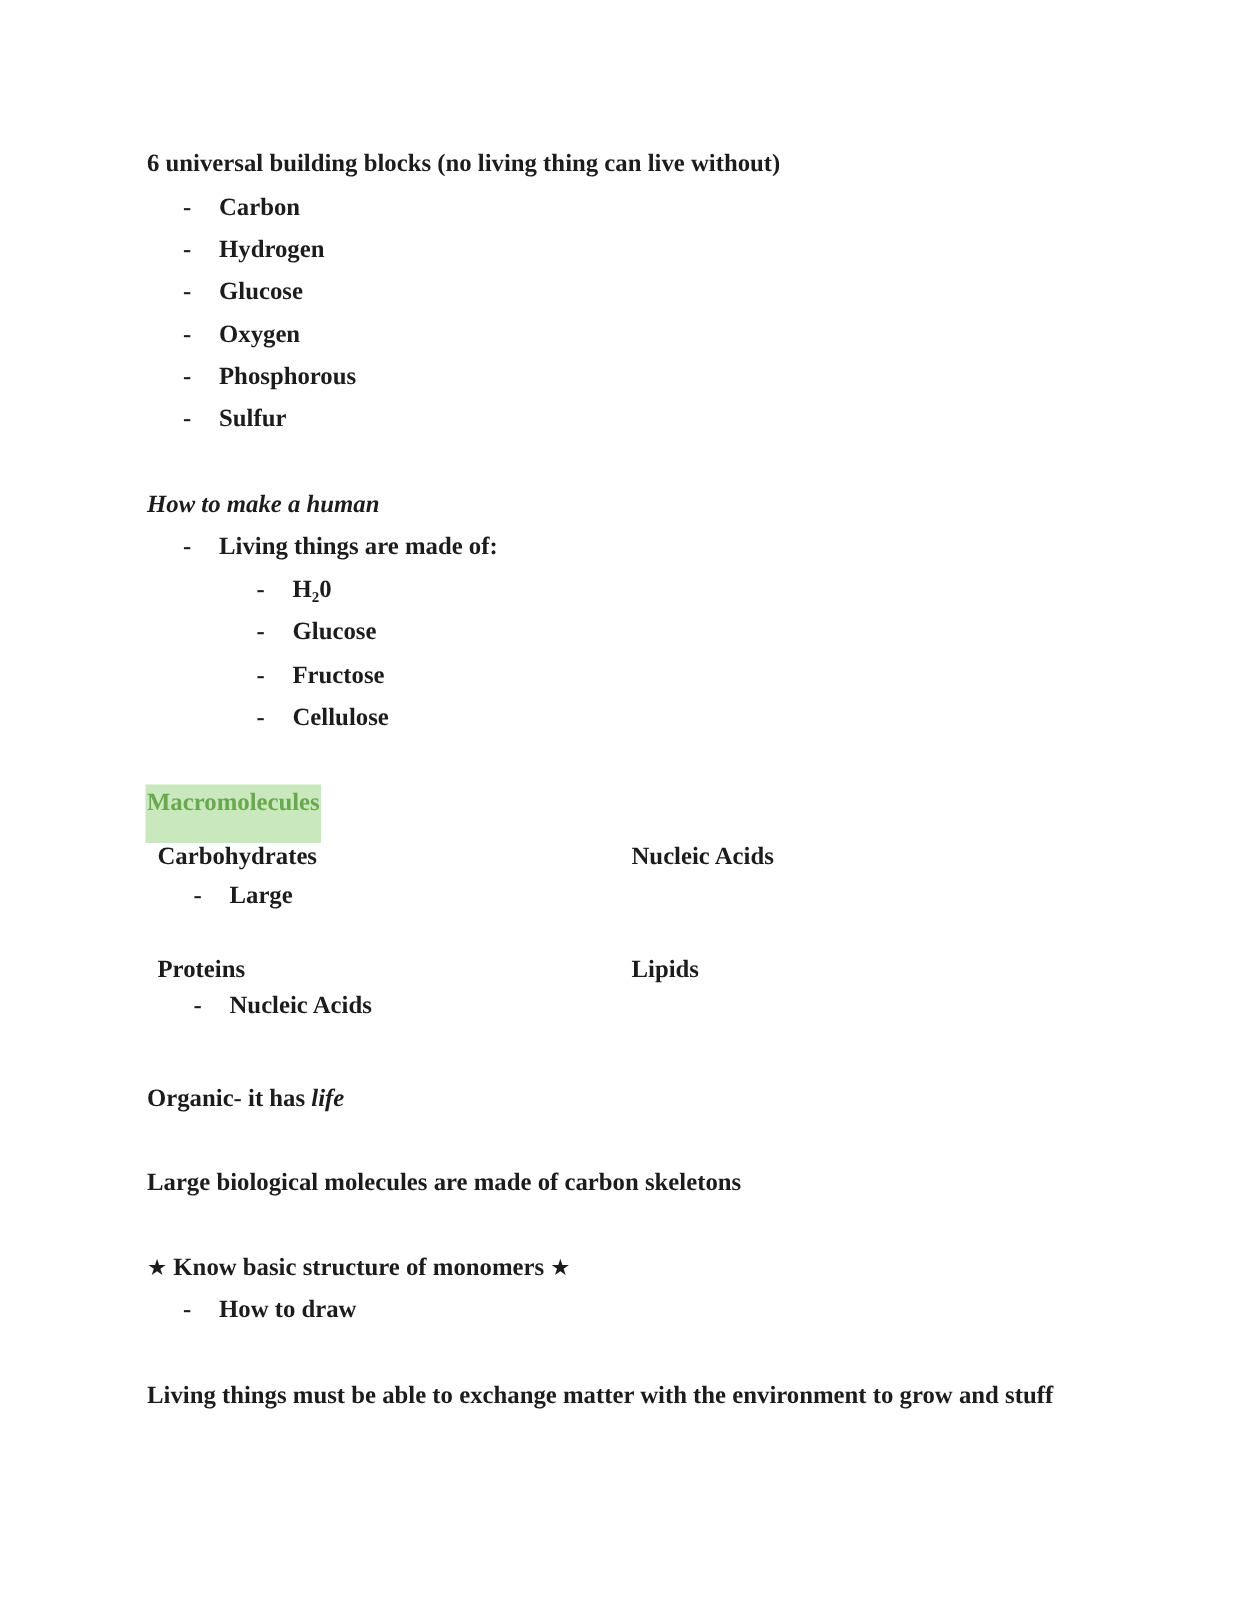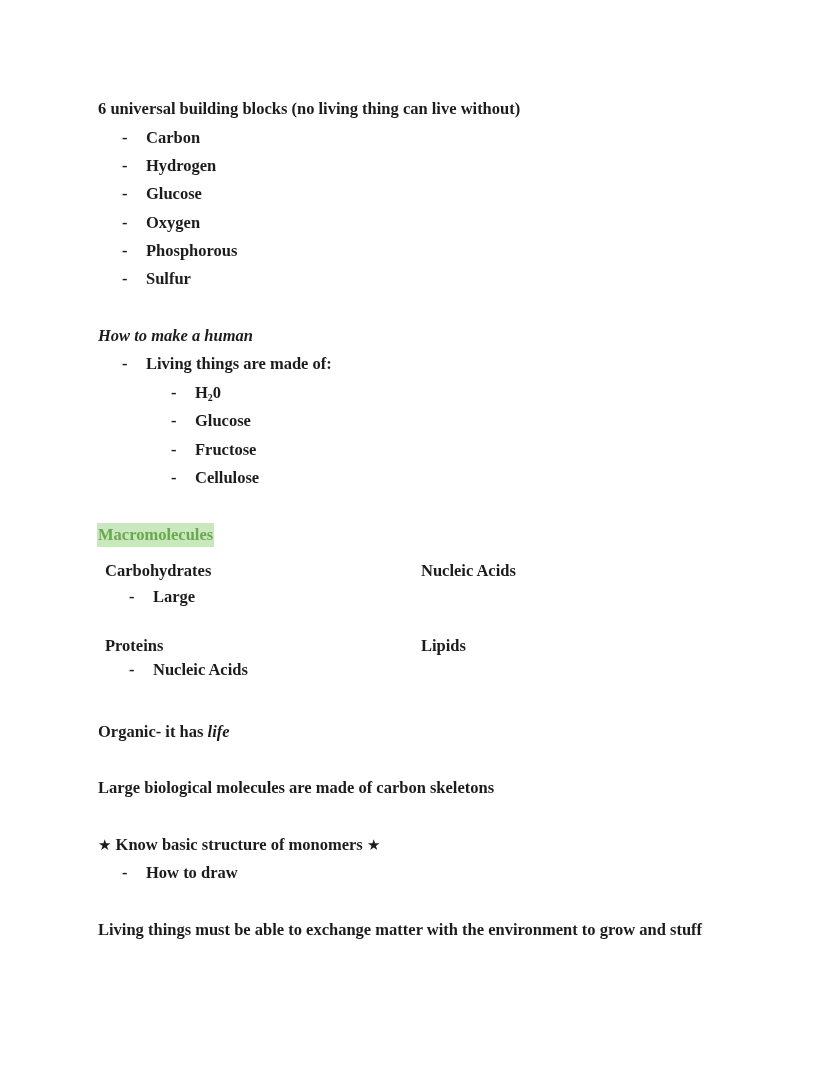--- a/index.html
+++ b/index.html
@@ -32,21 +32,21 @@
       white-space: nowrap;
       line-height: 20px;
     }
     .dash {
       position: absolute;
       line-height: 20px;
     }
     .hl {
       background: #c9e8bd;
       color: #6aa84f;
-      padding: 2px 1px 3px 1px;
+      padding: 2px 1px 18px 1px;
     }
     .it { font-style: italic; }
     sub { font-size: 10px; vertical-align: -3px; line-height: 0; }
     .star { font-family: "DejaVu Sans", sans-serif; font-size: 15px; }
   </style>
 </head>
 <body>
 
 <div class="page">
 

